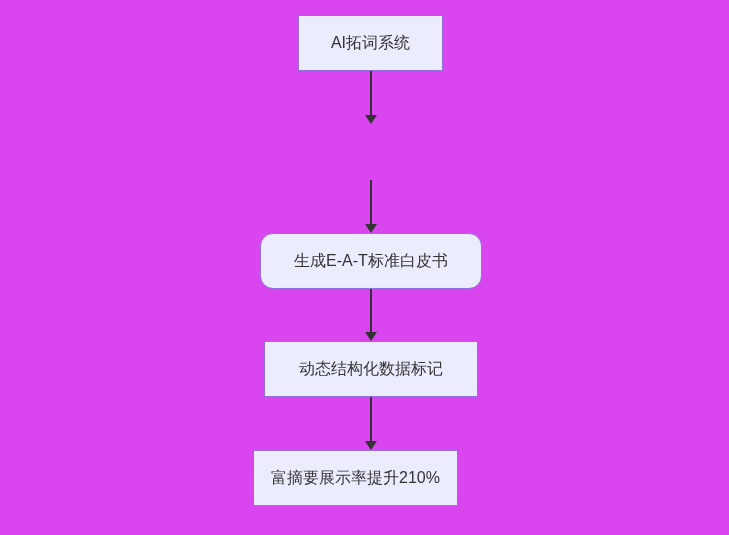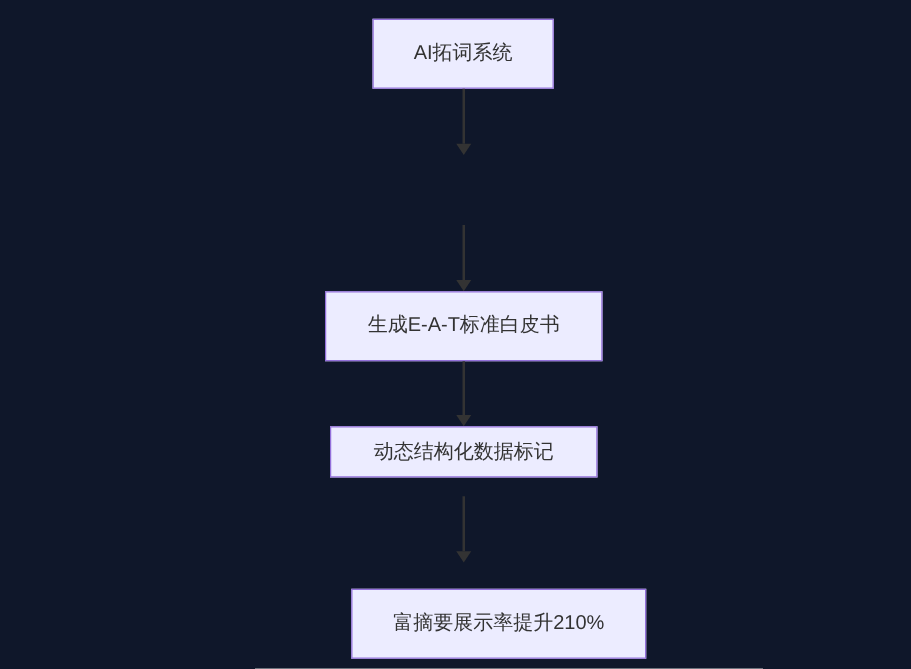--- a/index.html
+++ b/index.html
@@ -5,44 +5,44 @@
   html, body {
     margin: 0;
     padding: 0;
     background: #fafafa;
     font-family: "Liberation Sans", "DejaVu Sans", sans-serif;
   }
   .canvas {
     position: relative;
     width: 729px;
     height: 535px;
-    background: #0f172a;
+    background: #d946ef;
     overflow: hidden;
   }
   .node {
     position: absolute;
     box-sizing: border-box;
     background: #ECECFF;
     border: 1px solid #9370DB;
     display: flex;
     align-items: center;
     justify-content: center;
   }
   .node-label {
     color: #333333;
     font-size: 16px;
     line-height: 1.2;
     white-space: nowrap;
     text-align: center;
   }
   .node-1 { left: 298px; top: 15px;  width: 145px; height: 56px; }
   .node-2 { left: 275px; top: 124px; width: 192px; height: 56px; }
-  .node-3 { left: 260px; top: 233px; width: 222px; height: 56px; }
-  .node-4 { left: 264px; top: 341px; width: 214px; height: 41px; }
-  .node-5 { left: 253px; top: 471px; width: 236px; height: 56px; margin-left: 28px; }
+  .node-3 { left: 260px; top: 233px; width: 222px; height: 56px; border-radius: 13px; }
+  .node-4 { left: 264px; top: 341px; width: 214px; height: 56px; }
+  .node-5 { left: 253px; top: 450px; width: 205px; height: 56px; }
 
   .arrow {
     position: absolute;
     left: 365px;
     width: 12px;
     display: flex;
     flex-direction: column;
     align-items: center;
   }
   .arrow-1 { top: 71px;  height: 53px; }

